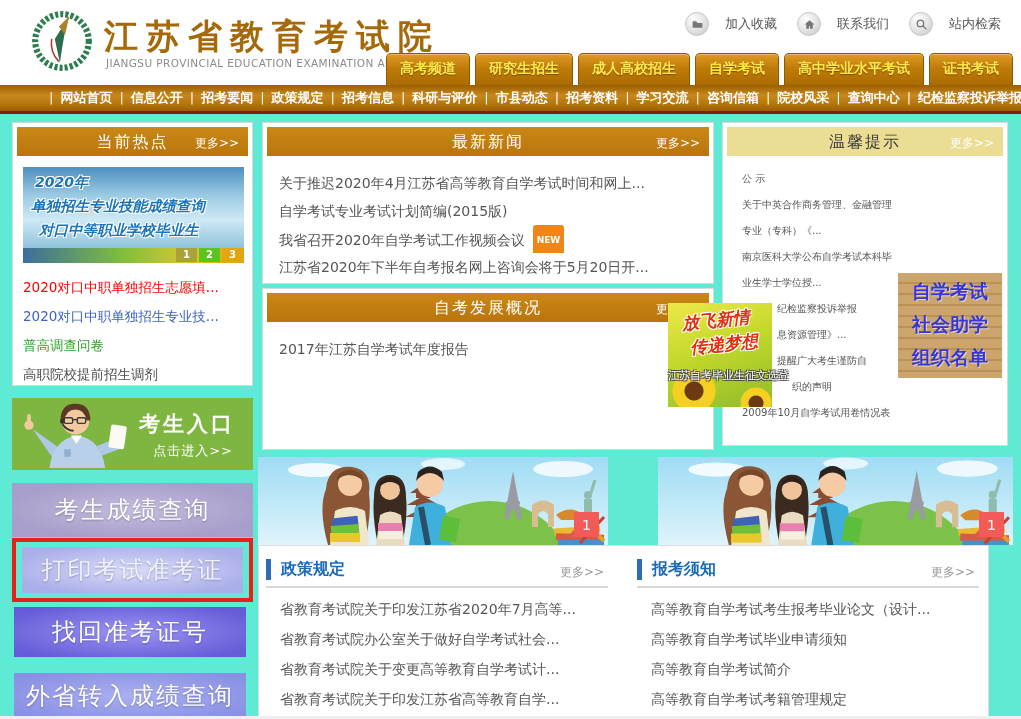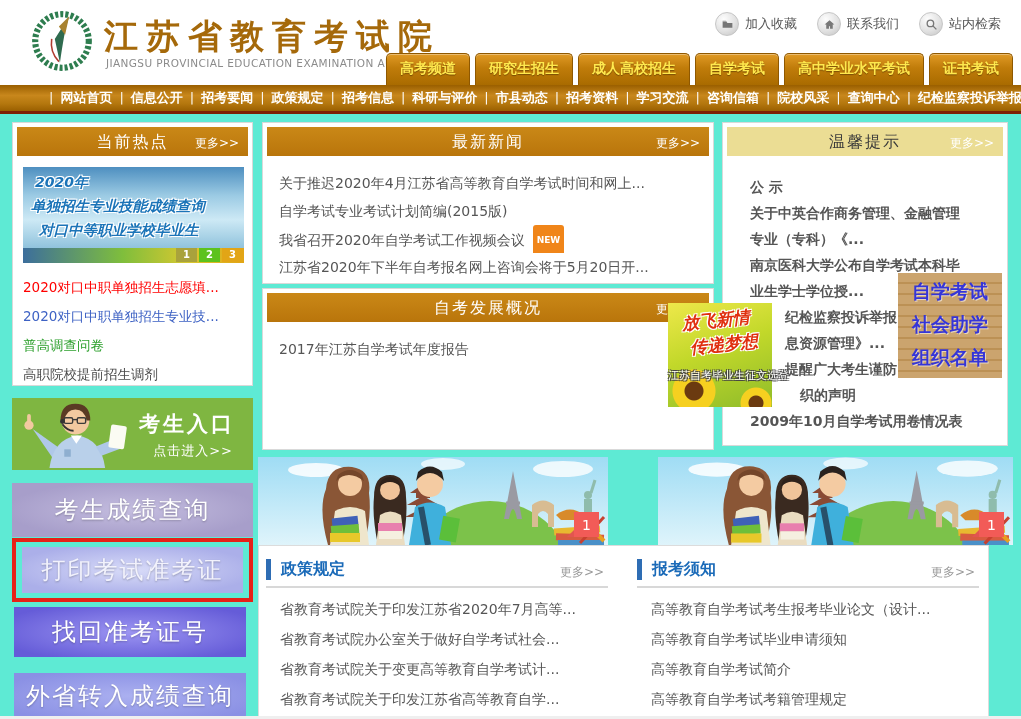--- a/index.html
+++ b/index.html
@@ -8,21 +8,21 @@
 
   
   .header { position:absolute; top:0; left:0; width:1021px; height:85px; background:#fff; }
   .logo { position:absolute; left:28px; top:7px; width:68px; height:68px; }
   .site-title { position:absolute; left:104px; top:14px; font-size:34px; font-weight:bold;
                 color:#A5690A; letter-spacing:8px; white-space:nowrap; }
   .site-subtitle { position:absolute; left:106px; top:57px; font-size:10.5px; color:#8B8B8B;
                    letter-spacing:0.4px; white-space:nowrap; }
   .utility { position:absolute; right:20px; top:12px; display:flex; gap:20px; align-items:center;
              font-size:13px; color:#555; }
-  .util { display:flex; align-items:center; gap:6px; cursor:pointer; white-space:nowrap;text-align:center; }
+  .util { display:flex; align-items:center; gap:16px; cursor:pointer; white-space:nowrap;text-align:center; }
   .uicon { width:22px; height:22px; border-radius:50%; border:1px solid #C6C6C6;
            background:radial-gradient(circle at 35% 28%, #FDFDFD, #E2E2E2 55%, #C2C2C2);
            display:flex; align-items:center; justify-content:center; }
   .tabs { position:absolute; right:8px; bottom:0; display:flex; gap:5px; align-items:flex-end;text-align:right; }
   .tab { background:linear-gradient(180deg,#E09A25,#C07C0A 45%,#A96B00); border:1px solid #8F5800;
          border-bottom:none; border-radius:5px 5px 0 0; color:#FFE84D; font-weight:bold;
          font-size:14px; padding:6px 13px 7px; white-space:nowrap; cursor:pointer;
          text-shadow:0 1px 1px rgba(0,0,0,.35); box-shadow:inset 0 1px 0 rgba(255,255,255,.35); }
 
   
@@ -90,22 +90,22 @@
   .news-panel { left:262px; top:8px; width:452px; height:162px; }
   .overview-panel { left:262px; top:174px; width:452px; height:162px; }
   .news-list { position:absolute; left:16px; right:10px; top:46px; list-style:none; margin:0;
                padding:0; font-size:14px; color:#555; }
   .news-list li { height:28px; line-height:28px; white-space:nowrap; overflow:hidden; cursor:pointer; }
   .new-badge { display:inline-block; background:#F08519; color:#fff; font-size:9px; font-weight:bold;
                border-radius:3px; padding:1px 4px 2px; margin-left:8px; vertical-align:2px; }
 
   
   .tips-panel { left:722px; top:8px; width:286px; height:324px; }
-  .tips-list { position:absolute; left:18px; right:6px; top:42px; list-style:none; margin:9px;
-               padding:0; font-size:14px; color:#555;font-weight:bold; }
+  .tips-list { position:absolute; left:18px; right:6px; top:42px; list-style:none; margin:1px;
+               padding:0; font-size:10px; color:#555; }
   .tips-list li { height:26px; line-height:26px; white-space:nowrap; overflow:hidden; cursor:pointer; }
   .ind1 { padding-left:35px; } .ind2 { padding-left:50px; }
 
   
   .float-essay { position:absolute; left:668px; top:189px; width:104px; height:104px; cursor:pointer;
       background:
         radial-gradient(circle at 26px 88px, #6B3A10 0 9px, rgba(0,0,0,0) 10px),
         radial-gradient(circle at 26px 88px, #F6D020 0 21px, rgba(0,0,0,0) 22px),
         radial-gradient(circle at 88px 100px, #6B3A10 0 7px, rgba(0,0,0,0) 8px),
         radial-gradient(circle at 88px 100px, #F6D020 0 15px, rgba(0,0,0,0) 16px),

